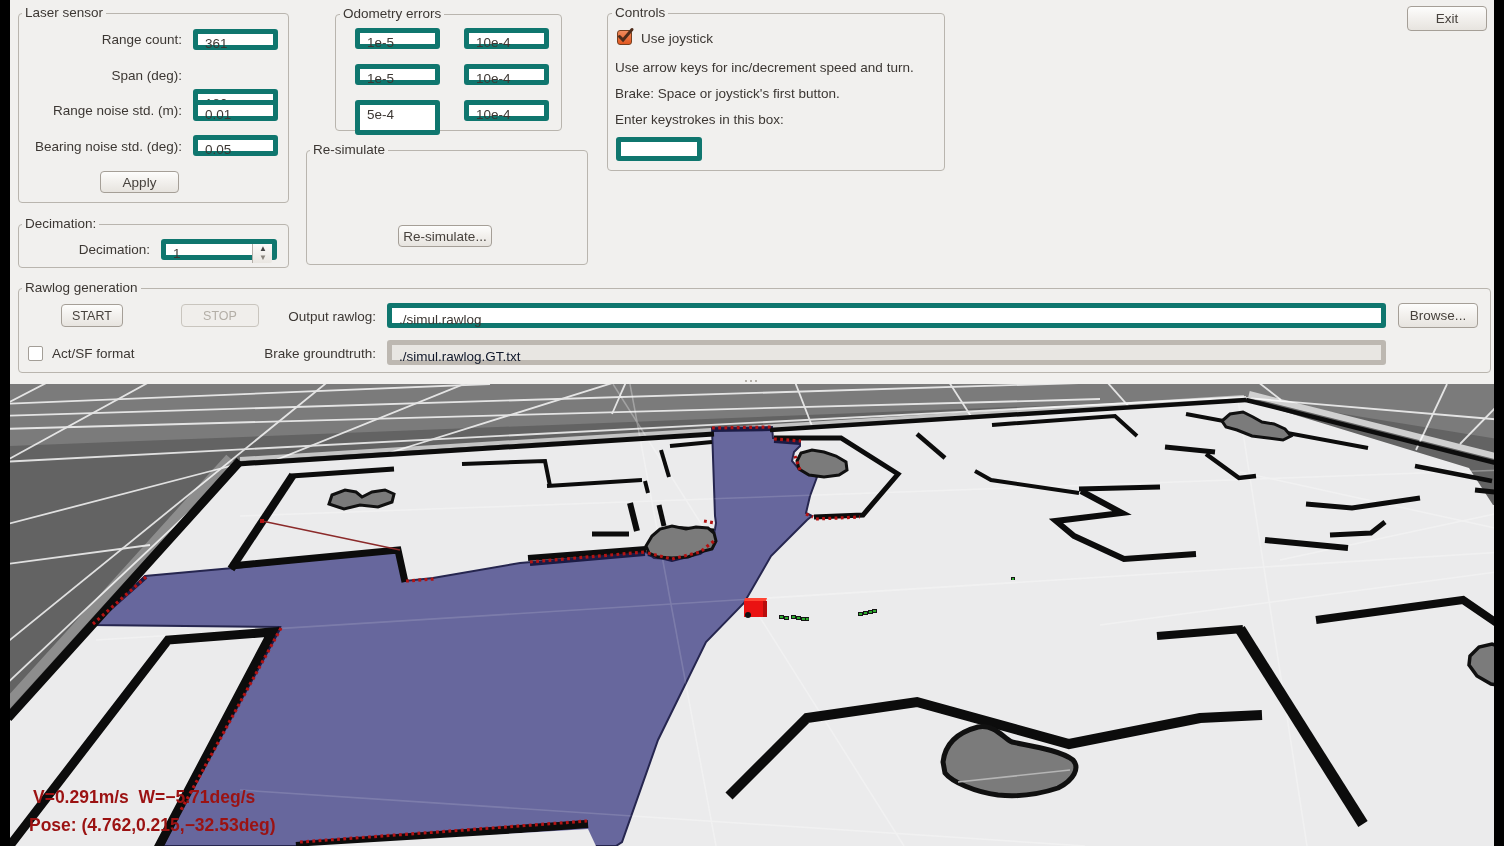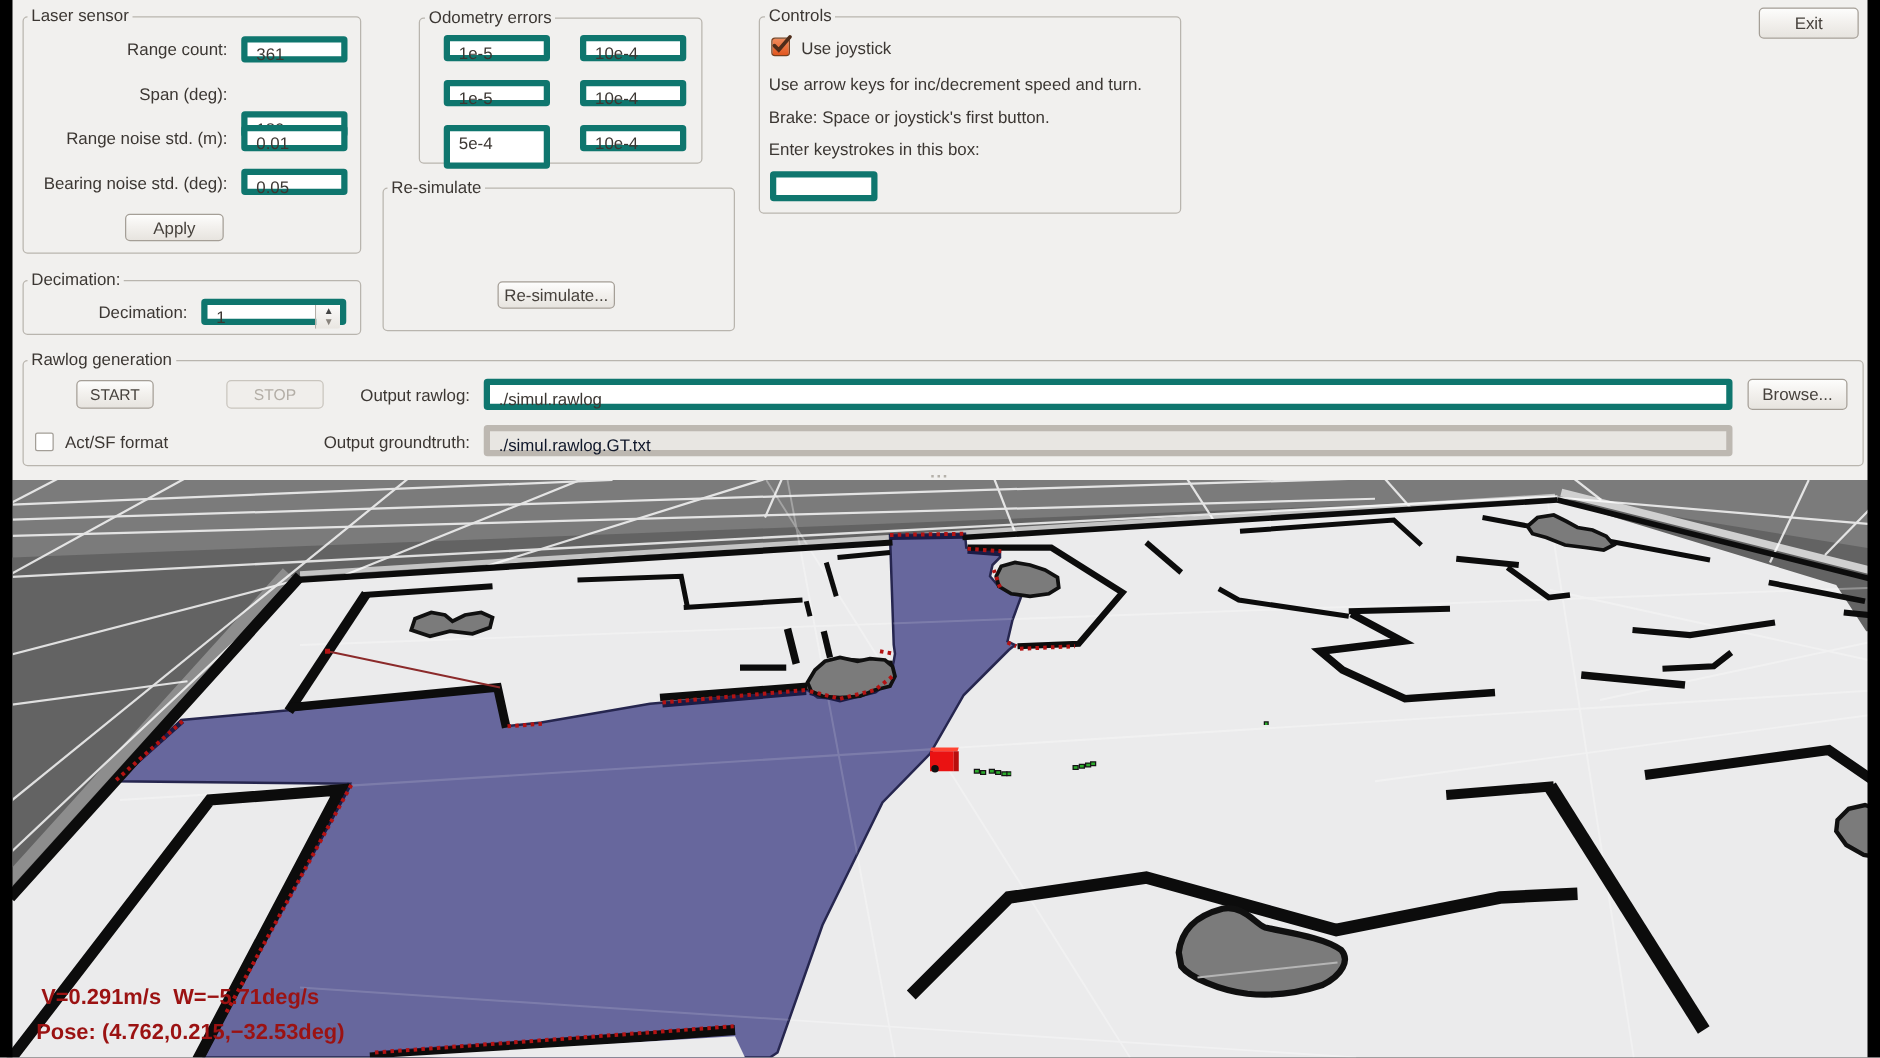--- a/index.html
+++ b/index.html
@@ -72,21 +72,21 @@
 
 <div class="grp" style="left:18px;top:288px;width:1471px;height:83px;"></div>
 <div class="grplab" style="left:22px;top:280px;">Rawlog generation</div>
 <div class="btn" style="left:61px;top:304px;width:62px;height:23px;line-height:22px;font-size:12.5px;">START</div>
 <div class="btn dis" style="left:154px;top:304px;width:78px;height:23px;line-height:22px;font-size:12.5px;margin-left:27px;">STOP</div>
 <div class="lab rt" style="left:256px;top:309px;width:120px;">Output rawlog:</div>
 <div class="inp" style="left:387px;top:303px;width:999px;height:25px;line-height:23px;">./simul.rawlog</div>
 <div class="btn" style="left:1398px;top:303px;width:80px;height:25px;line-height:24px;">Browse...</div>
 <div style="position:absolute;left:28px;top:346px;width:13px;height:13px;border-radius:2px;border:1px solid #a39e97;background:#fff;"></div>
 <div class="lab" style="left:52px;top:346px;">Act/SF format</div>
-<div class="lab rt" style="left:246px;top:346px;width:130px;">Output groundtruth:</div>
+<div class="lab rt" style="left:246px;top:346px;width:130px;">Brake groundtruth:</div>
 <div class="inp" style="left:387px;top:340px;width:999px;height:25px;line-height:23px;background:#e8e6e2;border-color:#bdb8b1;color:#0f172a;">./simul.rawlog.GT.txt</div>
 
 <div style="position:absolute;left:745px;top:379px;width:14px;height:4px;z-index:3;">
 <span style="position:absolute;left:0;top:1px;width:2px;height:2px;background:#b5b1aa;"></span>
 <span style="position:absolute;left:5px;top:1px;width:2px;height:2px;background:#b5b1aa;"></span>
 <span style="position:absolute;left:10px;top:1px;width:2px;height:2px;background:#b5b1aa;"></span>
 </div>
 
 <svg id="scene" style="position:absolute;left:0px;top:384px;" width="1504" height="462" viewBox="0 384 1504 462" preserveAspectRatio="none">
 <defs>

